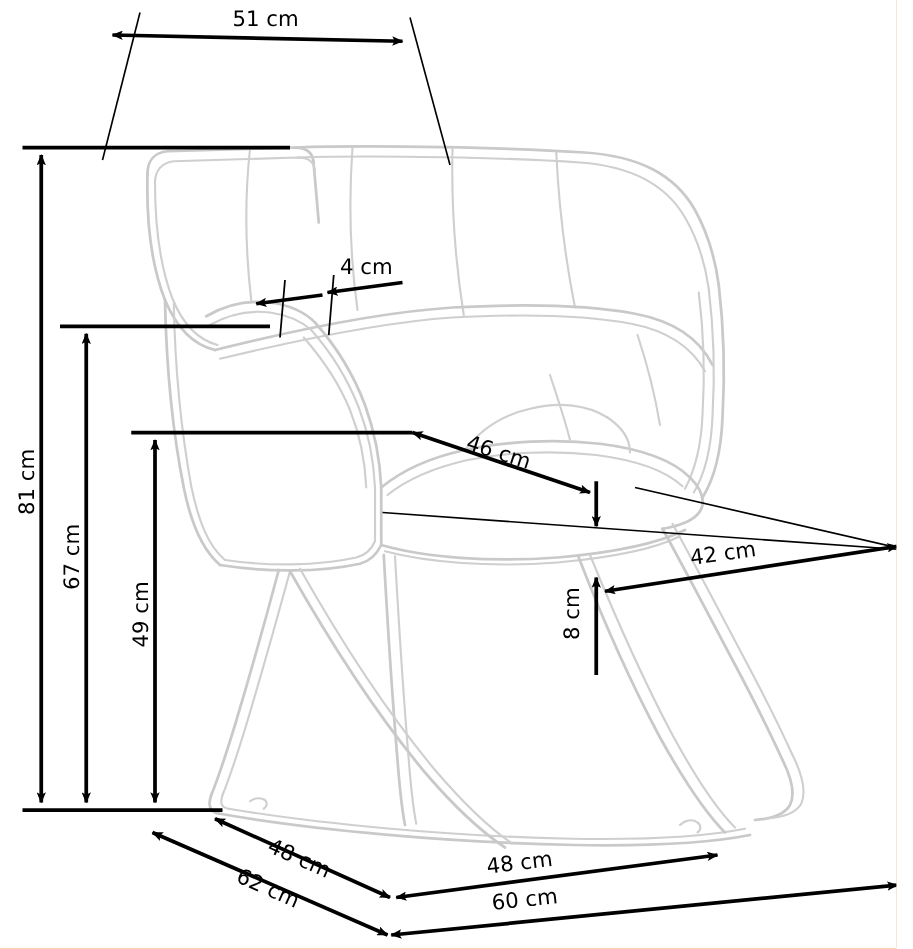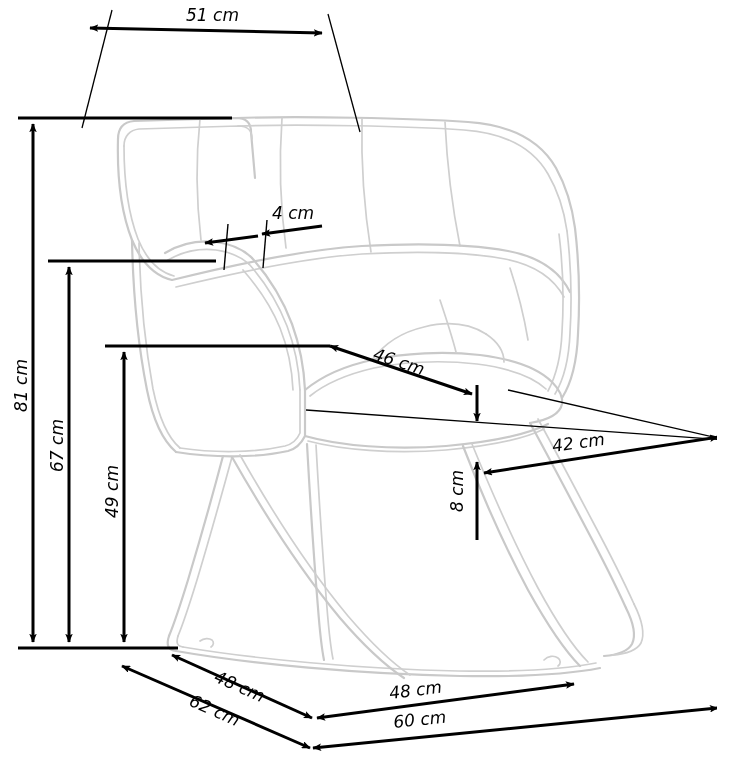--- a/index.html
+++ b/index.html
@@ -10,21 +10,20 @@
   }
   body {
     font-family: "DejaVu Sans", "Liberation Sans", sans-serif;
   }
   #canvas-wrap {
     position: relative;
     width: 717px;
     height: 759px;
     background: #f97316;
     overflow: hidden;
-    font-style: italic;
   }
   svg#drawing {
     display: block;
     width: 730px;
     height: 759px;
   }
   .dim-text {
     font-family: "DejaVu Sans", "Liberation Sans", sans-serif;
     font-size: 17px;
     fill: #000000;

